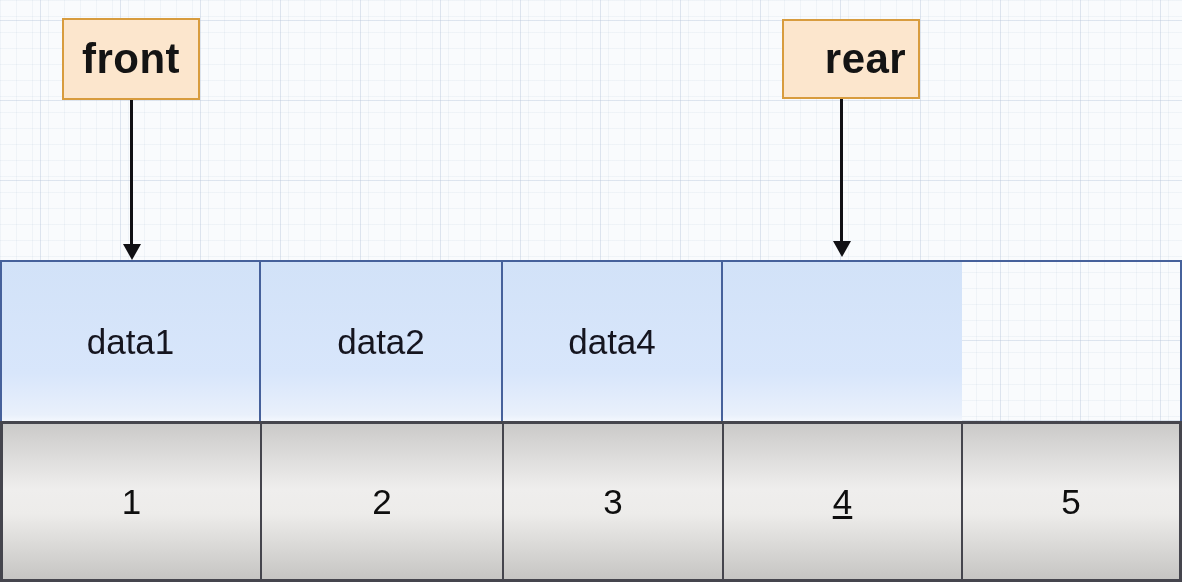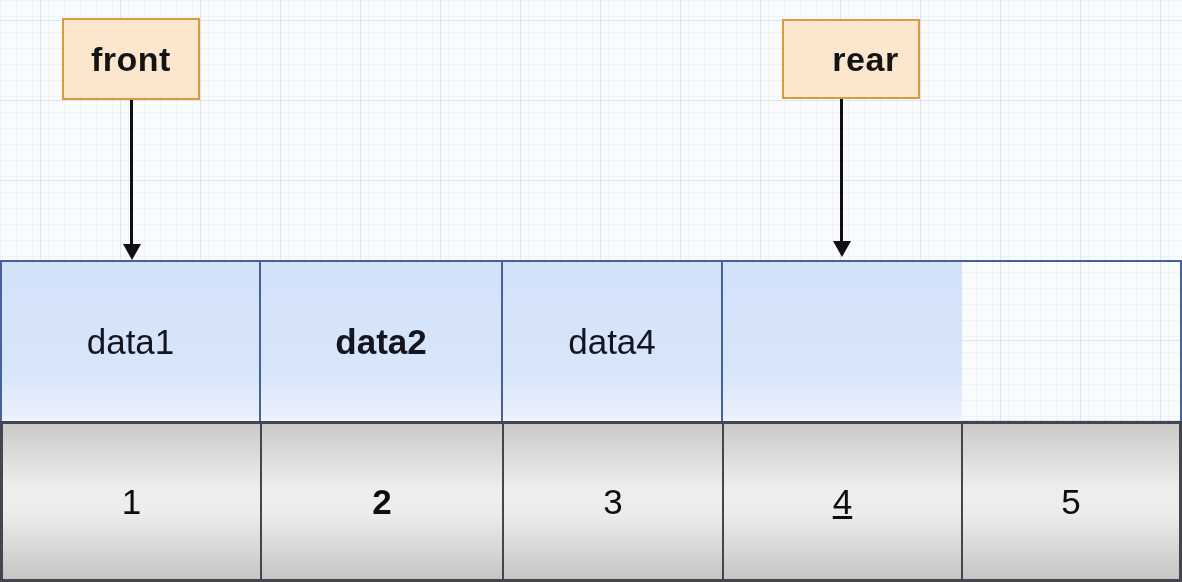--- a/index.html
+++ b/index.html
@@ -19,21 +19,21 @@
   }
   * { box-sizing: border-box; }
 
   
   .pointer-box {
     position: absolute;
     width: 138px; height: 82px;
     background: #fce6cd;
     border: 2px solid #d89c3e;
     display: flex; align-items: center; justify-content: center;
-    font-size: 34px; font-weight: bold; color: #141414;
+    font-size: 42px; font-weight: bold; color: #141414;
     letter-spacing: 0.5px;
   }
   #front-box { left: 62px; top: 18px; }
   #rear-box  { left: 782px; top: 19px; height: 80px; padding-left: 29px; }
 
   
   .arrow-line {
     position: absolute;
     width: 3px;
     background: #101014;
@@ -74,21 +74,21 @@
     background: linear-gradient(180deg, #cbcac9 0%, #efeeed 42%, #edecea 58%, #c6c5c3 100%);
     border-right: 2px solid #45454d;
     color: #0e0e0e;
   }
   .cell {
     display: flex; align-items: center; justify-content: center;
     font-size: 35px;
   }
   .cell:last-child { border-right: none !important; }
   .cell:nth-child(1) { flex: 0 0 259px; }
-  .cell:nth-child(2) { flex: 0 0 242px; font-weight: bold; }
+  .cell:nth-child(2) { flex: 0 0 242px; }
   .cell:nth-child(3) { flex: 0 0 220px; }
   .cell:nth-child(4) { flex: 0 0 239px; text-decoration: underline; }
   .cell:nth-child(5) { flex: 1 1 auto; }
 </style>
 </head>
 <body>
 
 <div class="pointer-box" id="front-box">
   <span>front</span>
 </div>

